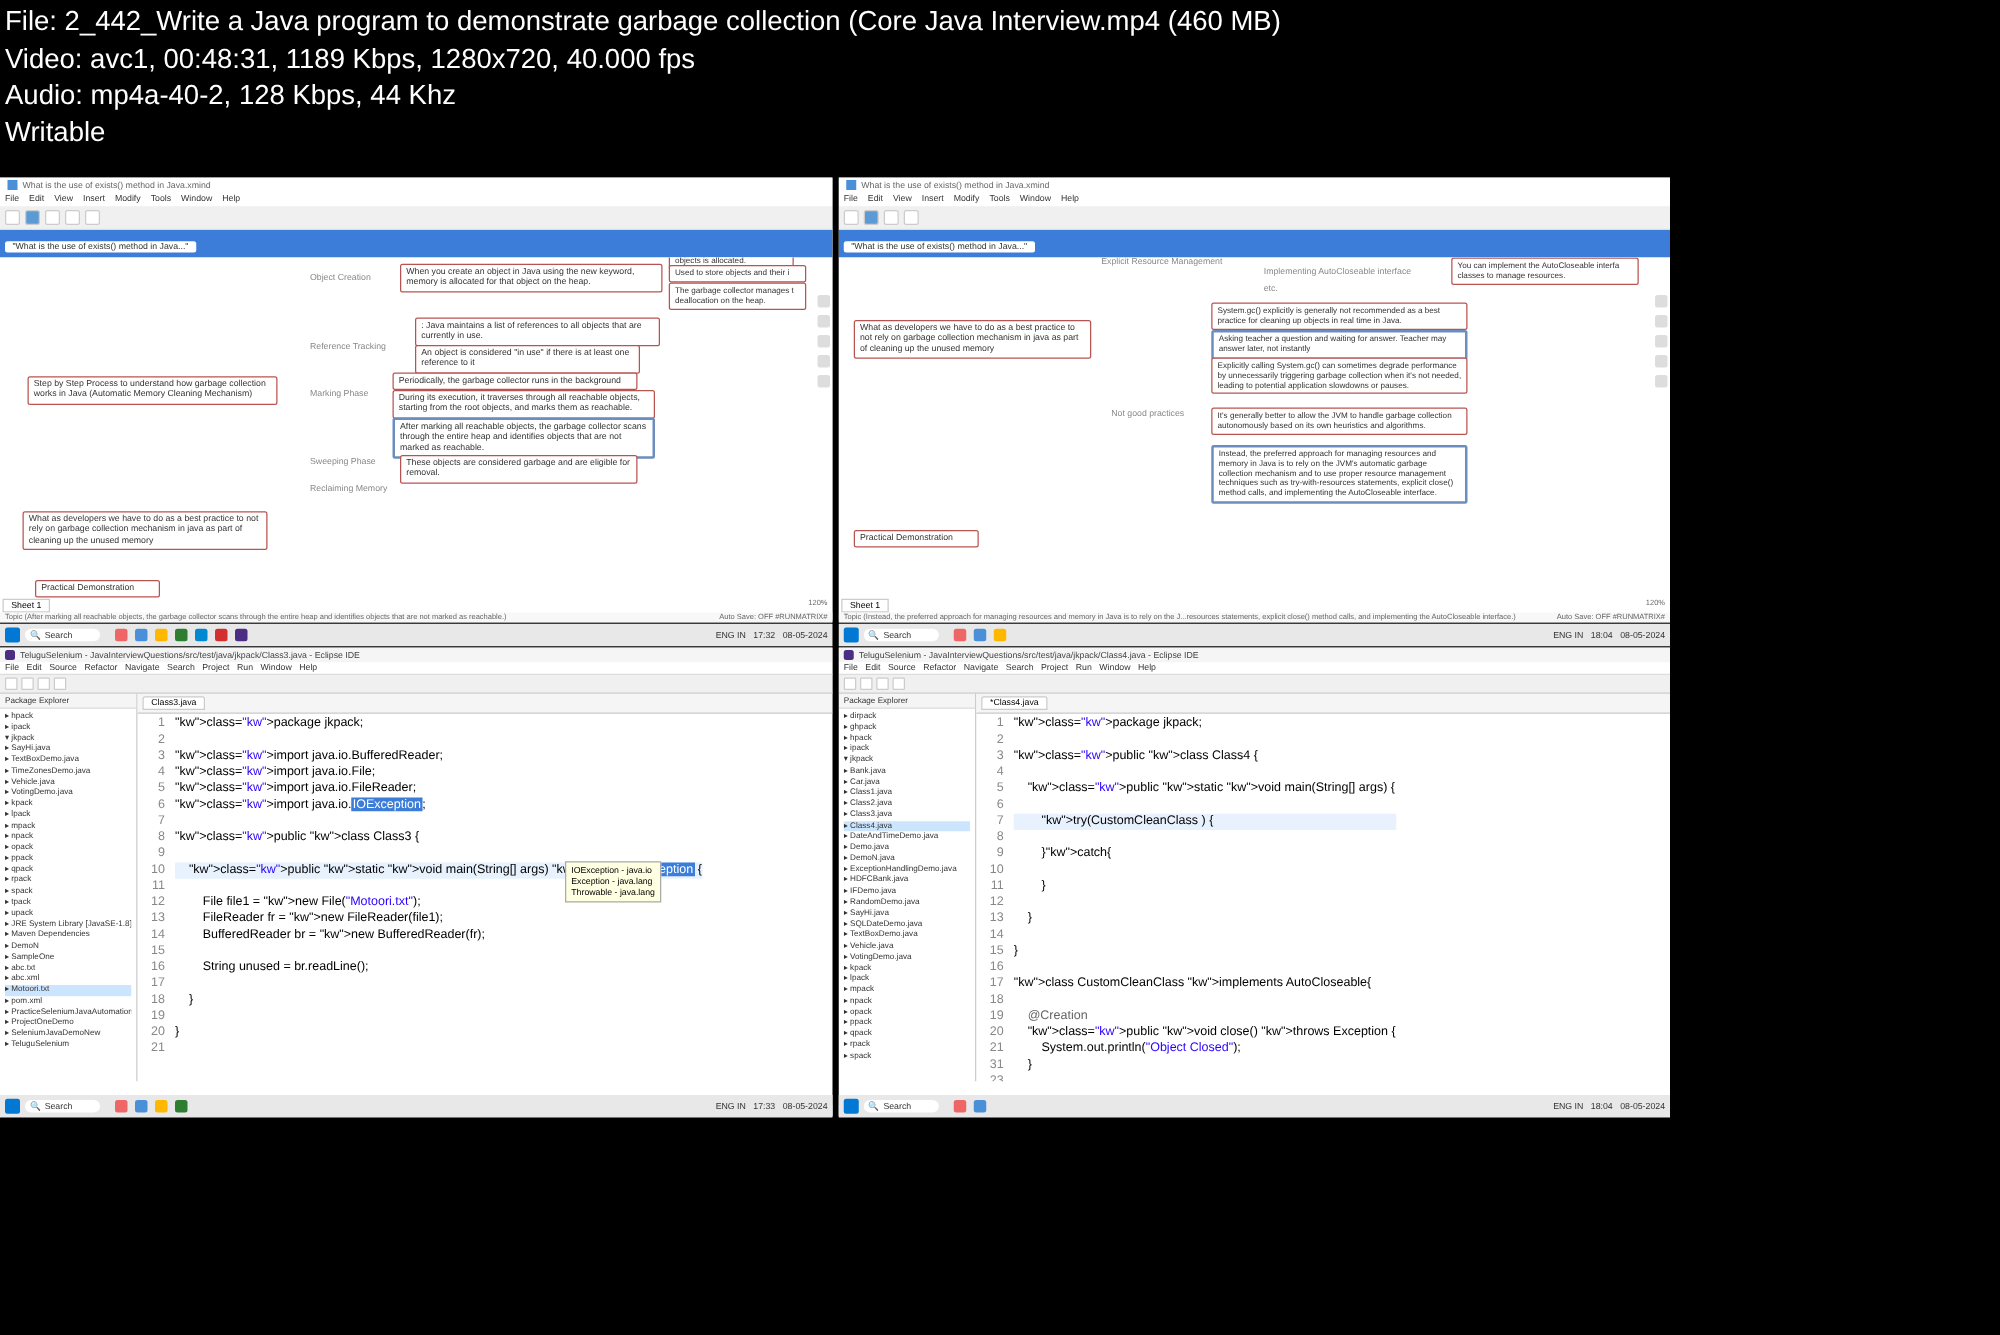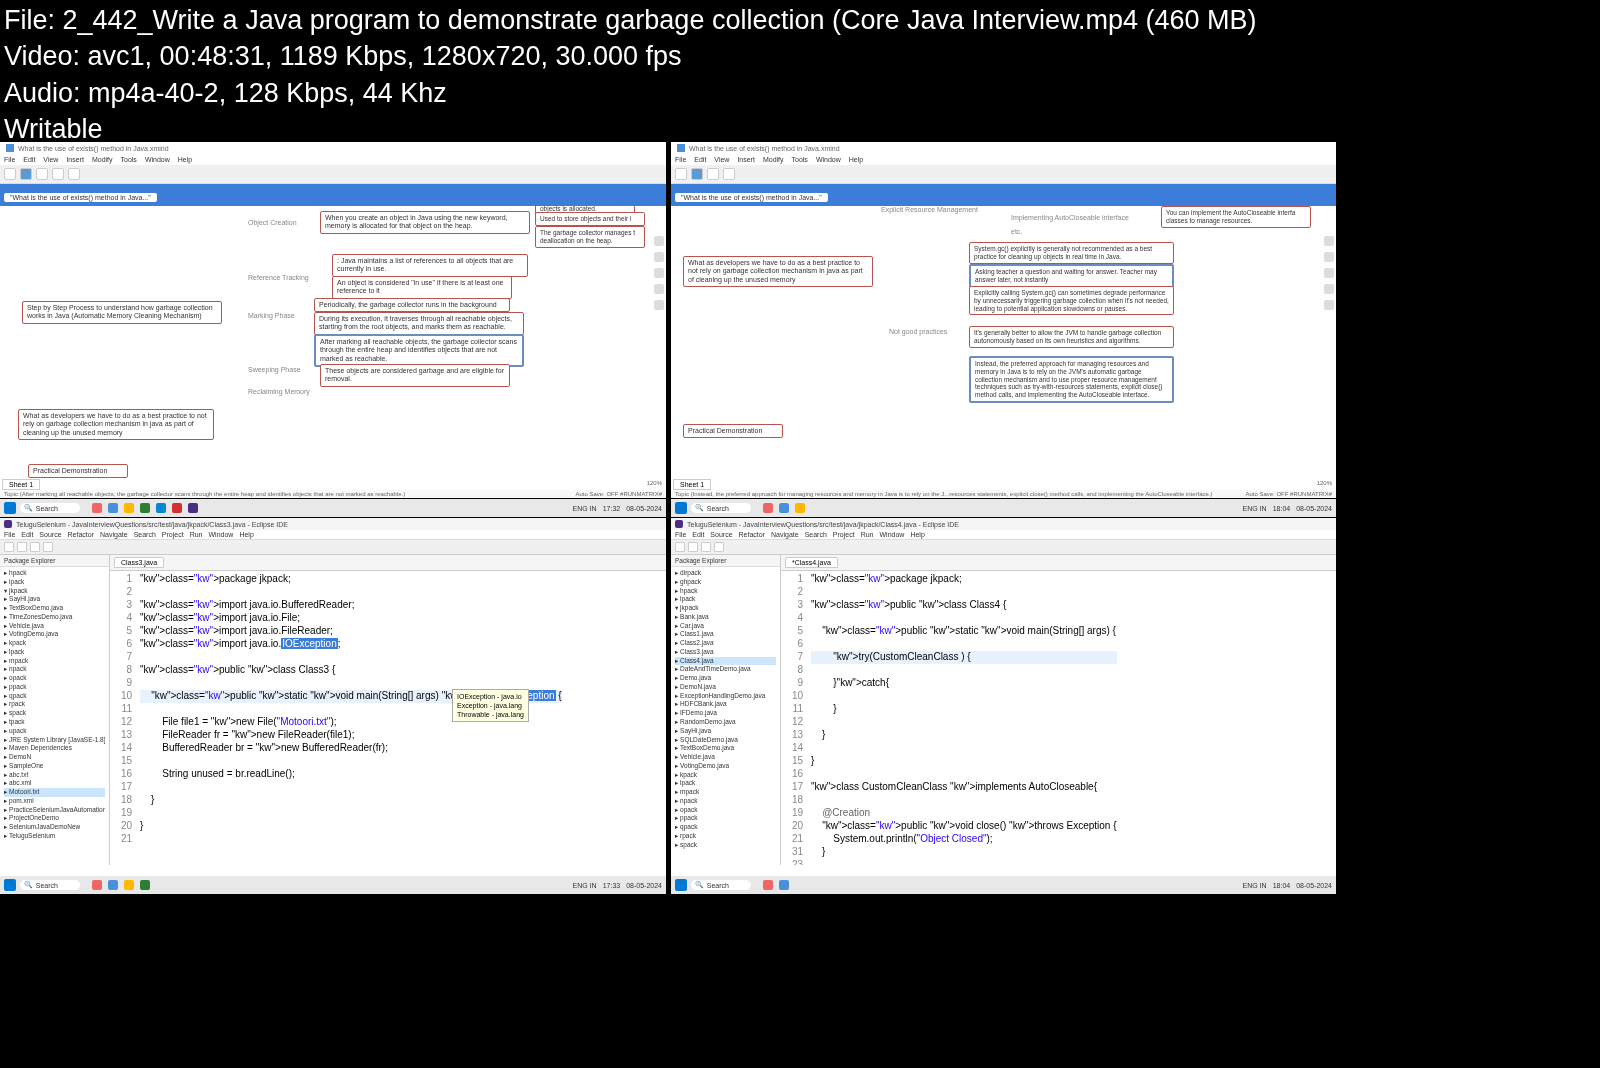--- a/index.html
+++ b/index.html
@@ -1,18 +1,18 @@
 <!DOCTYPE html>
 <html><head>
 <meta charset="utf-8">
 <style>
 * { margin: 0; padding: 0; box-sizing: border-box; font-family: Arial, sans-serif; }
 body { width: 1600px; height: 1068px; background: #000; overflow: hidden; }
 
-.overlay-text { position: absolute; top: 2px; left: 4px; color: #fff; font-size: 27px; z-index: 100; line-height: 1.35; }
+.overlay-text { position: absolute; top: 2px; left: 4px; color: #fff; font-size: 22px; z-index: 100; line-height: 1.35; }
 
 .quad { position: absolute; background: #fff; overflow: hidden; }
 .quad.tl { top: 142px; left: 0; width: 666px; height: 356px; }
 .quad.tr { top: 142px; left: 671px; width: 665px; height: 356px; }
 .quad.bl { top: 518px; left: 0; width: 666px; height: 375px; }
 .quad.br { top: 518px; left: 671px; width: 665px; height: 375px; }
 
 
 .xmind-title { background: #fff; color: #666; font-size: 7px; padding: 2px 6px; display: flex; align-items: center; gap: 4px; }
 .xmind-title .icon { width: 8px; height: 8px; background: #4a90d9; }
@@ -71,21 +71,21 @@
 .taskbar .tsearch { display: flex; align-items: center; gap: 3px; background: #fff; padding: 1px 4px; border-radius: 8px; width: 60px; }
 .taskbar .ticons { display: flex; gap: 6px; margin-left: 8px; }
 .taskbar .ticons .ti { width: 10px; height: 10px; border-radius: 2px; }
 .taskbar .right { margin-left: auto; display: flex; gap: 6px; align-items: center; }
 </style>
 </head>
 <body>
 
 <div class="overlay-text">
   <div>File: 2_442_Write a Java program to demonstrate garbage collection (Core Java Interview.mp4 (460 MB)</div>
-  <div>Video: avc1, 00:48:31, 1189 Kbps, 1280x720, 30.000 fps</div>
+  <div>Video: avc1, 00:48:31, 1189 Kbps, 1280x720, 40.000 fps</div>
   <div>Audio: mp4a-40-2, 128 Kbps, 44 Khz</div>
   <div>Writable</div>
 </div>
 
 <div class="quad tl">
   <div class="xmind-title">
     <span class="icon"></span>
     <span>What is the use of exists() method in Java.xmind</span>
   </div>
   <div class="xmind-menu">

